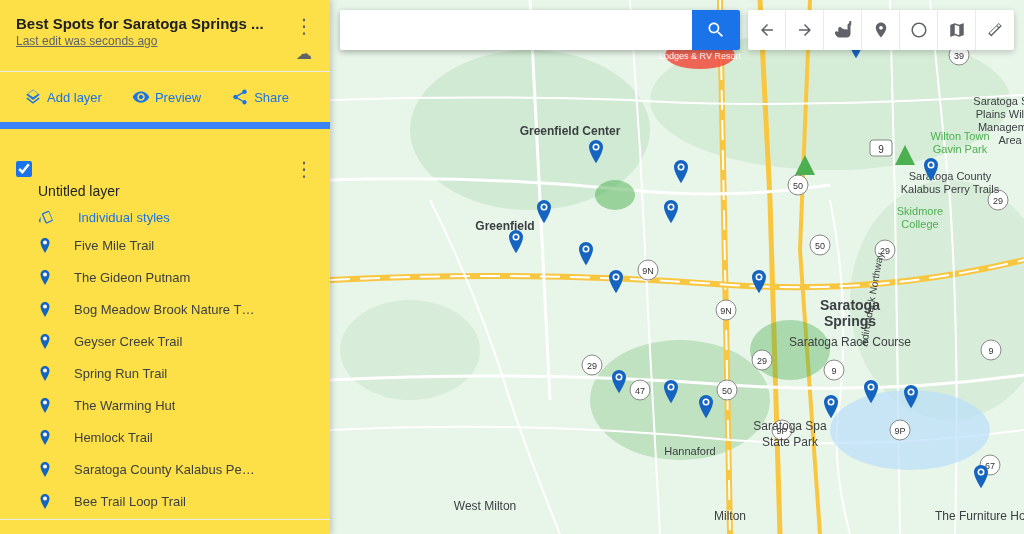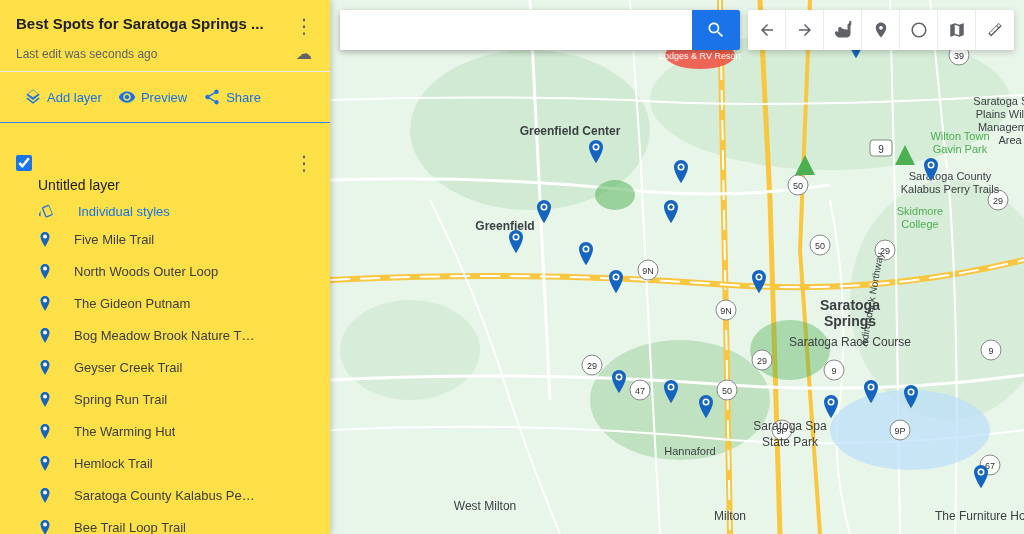--- a/index.html
+++ b/index.html
@@ -35,34 +35,35 @@
       line-height: 1.3;
       max-width: 270px;
       white-space: nowrap;
       overflow: hidden;
       text-overflow: ellipsis;
     }
 
     #sidebar-subtitle {
       font-size: 12px;
       color: #5f6368;
-      margin-top: 13px;
+      margin-top: 0;
+      text-decoration: underline;
     }
 
     #header-menu-btn {
       background: none; border: none; cursor: pointer; color: #5f6368;
       font-size: 20px; padding: 2px 4px; line-height: 1;
     }
 
     #sidebar-actions {
       display: flex;
       align-items: center;
       padding: 10px 16px;
-      gap: 0;
-      border-bottom: 1px solid #3b82f6;
+      gap: 14px;
+      border-bottom: 7px solid #3b82f6;
     }
 
     .action-btn {
       display: flex; align-items: center; gap: 5px;
       background: none; border: none; cursor: pointer;
       color: #1a73e8; font-size: 13px; font-weight: 500;
       padding: 6px 8px; border-radius: 4px;
     }
     .action-btn svg { width: 18px; height: 18px; }
 
@@ -253,27 +254,20 @@
       <span>Individual styles</span>
     </button>
 
     <div id="items-list">
         <div class="map-item">
       <svg class="pin-icon" viewBox="0 0 24 36" xmlns="http://www.w3.org/2000/svg">
         <path d="M12 0C7.13 0 3 4.13 3 9c0 7.11 9 21 9 21s9-13.89 9-21C21 4.13 16.87 0 12 0z" fill="#1565c0"></path>
         <circle cx="12" cy="9" r="4" fill="white"></circle>
       </svg>
       <span class="item-label">Five Mile Trail</span>
-    </div>
-        <div class="map-item">
-      <svg class="pin-icon" viewBox="0 0 24 36" xmlns="http://www.w3.org/2000/svg">
-        <path d="M12 0C7.13 0 3 4.13 3 9c0 7.11 9 21 9 21s9-13.89 9-21C21 4.13 16.87 0 12 0z" fill="#1565c0"></path>
-        <circle cx="12" cy="9" r="4" fill="white"></circle>
-      </svg>
-      <span class="item-label">North Woods Outer Loop</span>
     </div>
         <div class="map-item">
       <svg class="pin-icon" viewBox="0 0 24 36" xmlns="http://www.w3.org/2000/svg">
         <path d="M12 0C7.13 0 3 4.13 3 9c0 7.11 9 21 9 21s9-13.89 9-21C21 4.13 16.87 0 12 0z" fill="#1565c0"></path>
         <circle cx="12" cy="9" r="4" fill="white"></circle>
       </svg>
       <span class="item-label">The Gideon Putnam</span>
     </div>
         <div class="map-item">
       <svg class="pin-icon" viewBox="0 0 24 36" xmlns="http://www.w3.org/2000/svg">

